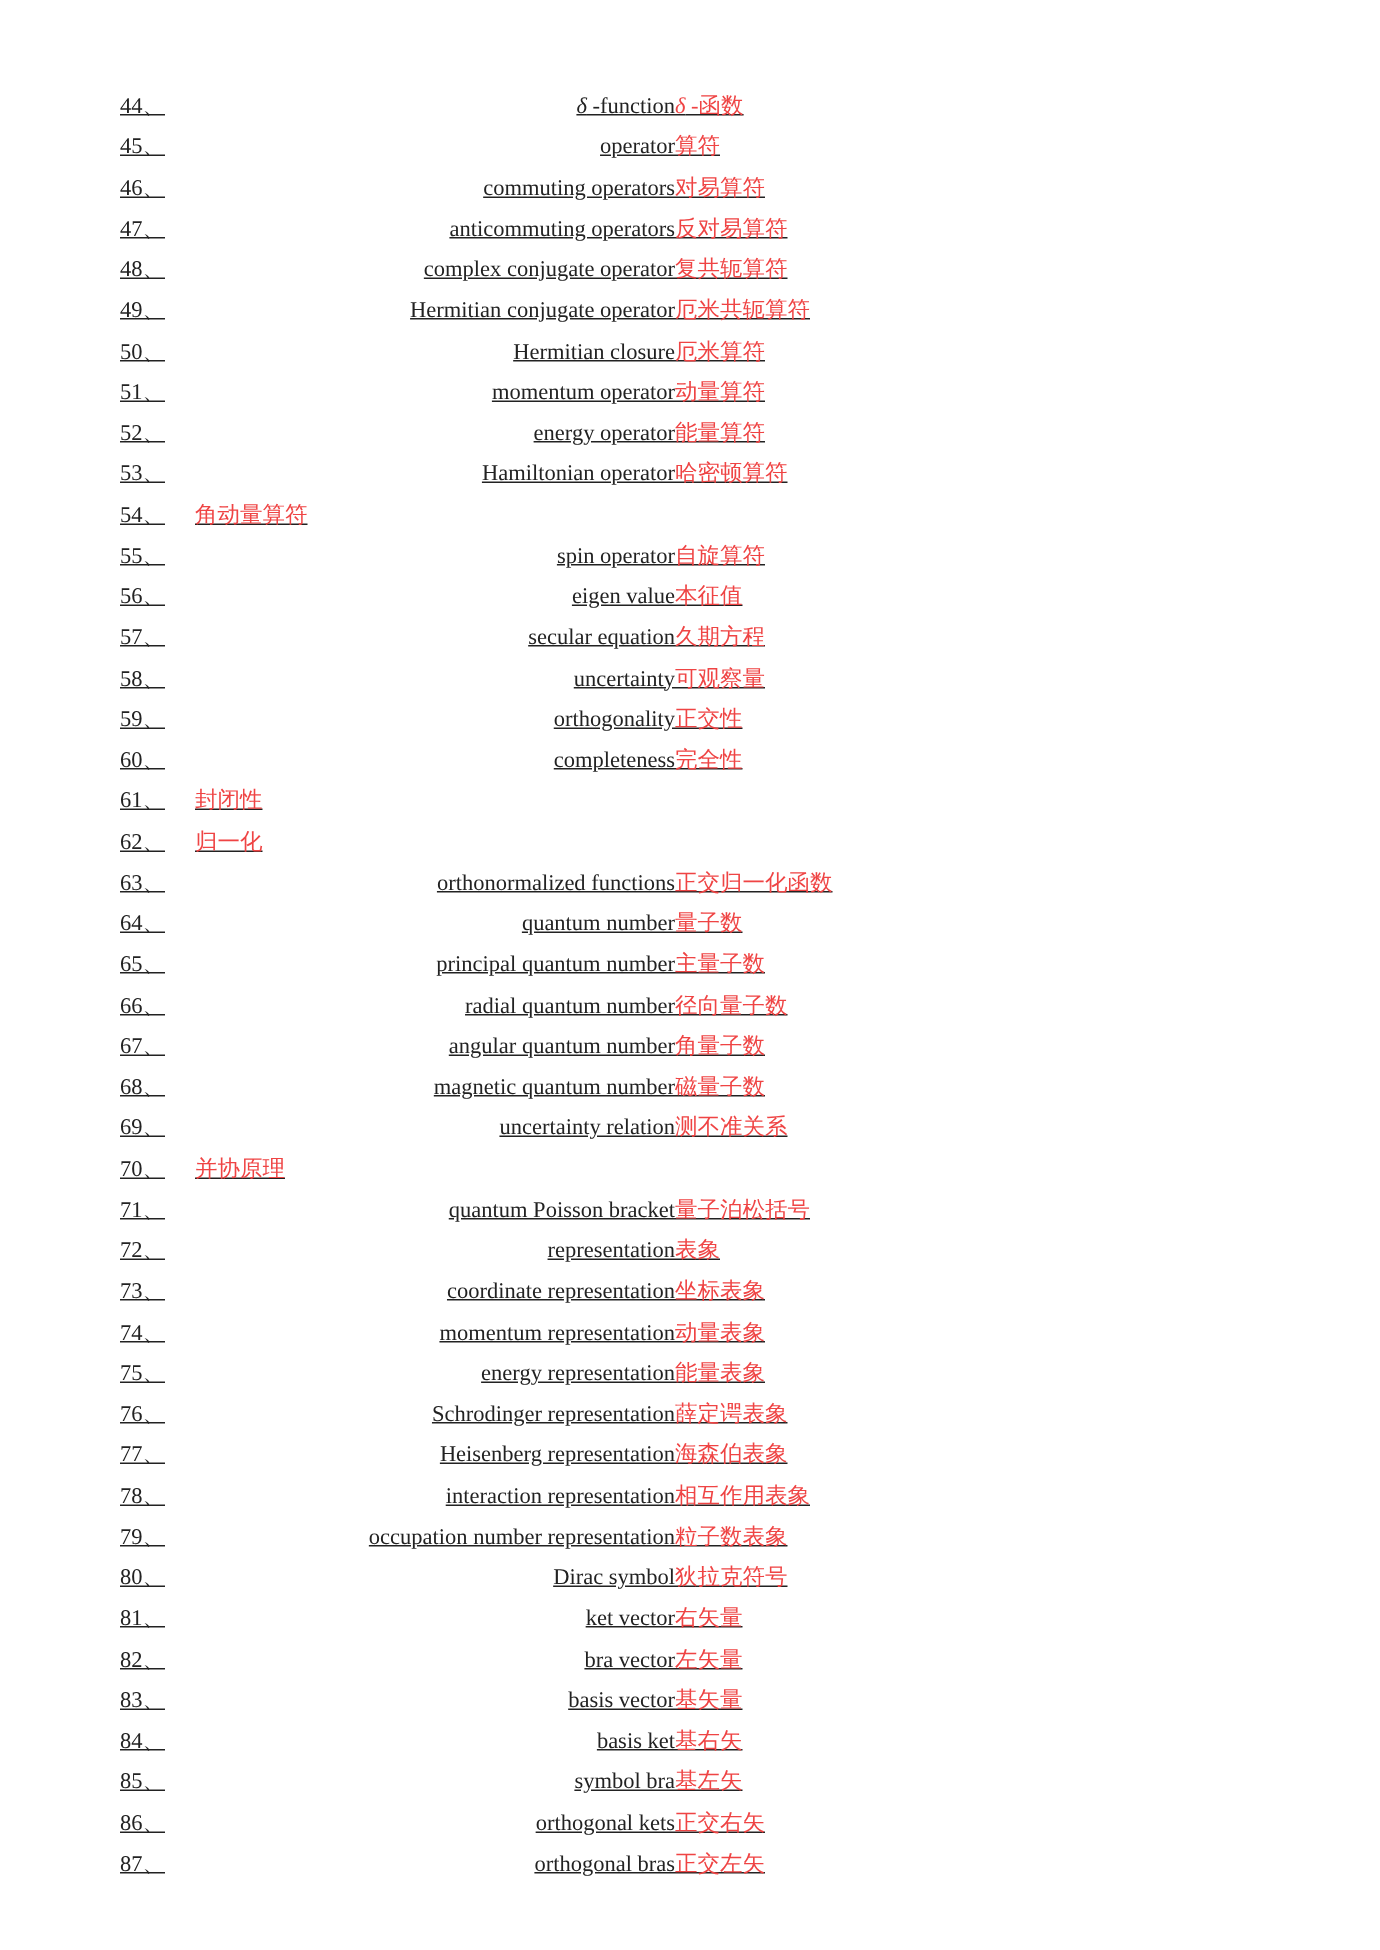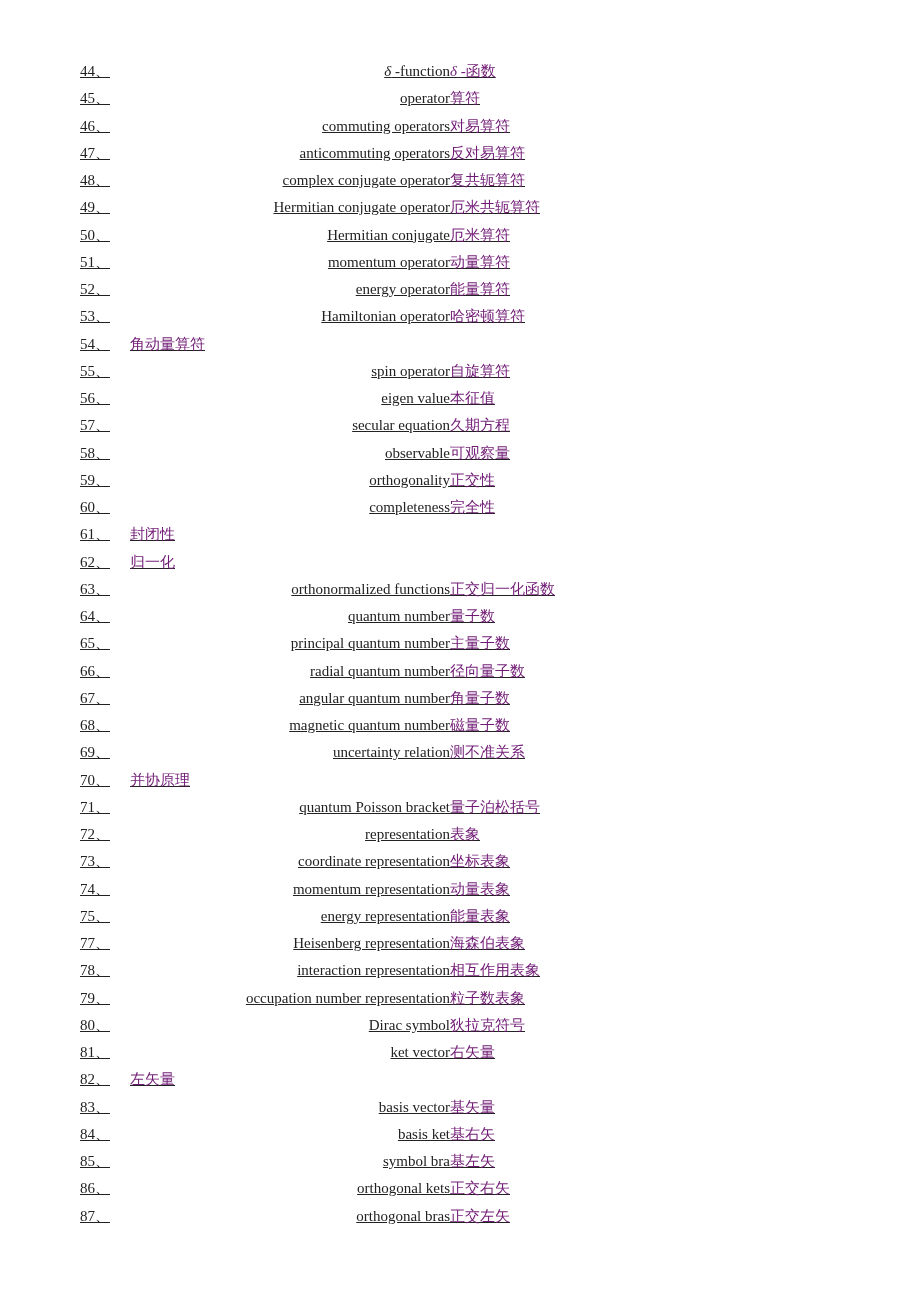--- a/index.html
+++ b/index.html
@@ -23,21 +23,21 @@
     .term-number {
       min-width: 50px;
       color: #222;
     }
     .term-english {
       min-width: 320px;
       color: #222;
       text-align: right;
     }
     .term-chinese {
-      color: #701a75;
+      color: #ef4444;
     }
   </style>
 </head>
 <body>
 
 <ul class="term-list">
 <li class="term-item">
       <span class="term-number">44、</span>
       <span class="term-english"><span style="font-style:italic;">δ</span> -function</span>
       <span class="term-chinese"><span style="font-style:italic;">δ</span> -函数</span>
@@ -62,21 +62,21 @@
       <span class="term-english">complex conjugate operator</span>
       <span class="term-chinese">复共轭算符</span>
     </li>
     <li class="term-item">
       <span class="term-number">49、</span>
       <span class="term-english">Hermitian conjugate operator</span>
       <span class="term-chinese">厄米共轭算符</span>
     </li>
     <li class="term-item">
       <span class="term-number">50、</span>
-      <span class="term-english">Hermitian conjugate</span>
+      <span class="term-english">Hermitian closure</span>
       <span class="term-chinese">厄米算符</span>
     </li>
     <li class="term-item">
       <span class="term-number">51、</span>
       <span class="term-english">momentum operator</span>
       <span class="term-chinese">动量算符</span>
     </li>
     <li class="term-item">
       <span class="term-number">52、</span>
       <span class="term-english">energy operator</span>
@@ -101,21 +101,21 @@
       <span class="term-english">eigen value</span>
       <span class="term-chinese">本征值</span>
     </li>
     <li class="term-item">
       <span class="term-number">57、</span>
       <span class="term-english">secular equation</span>
       <span class="term-chinese">久期方程</span>
     </li>
     <li class="term-item">
       <span class="term-number">58、</span>
-      <span class="term-english">observable</span>
+      <span class="term-english">uncertainty</span>
       <span class="term-chinese">可观察量</span>
     </li>
     <li class="term-item">
       <span class="term-number">59、</span>
       <span class="term-english">orthogonality</span>
       <span class="term-chinese">正交性</span>
     </li>
     <li class="term-item">
       <span class="term-number">60、</span>
       <span class="term-english">completeness</span>
@@ -187,20 +187,25 @@
       <span class="term-number">74、</span>
       <span class="term-english">momentum representation</span>
       <span class="term-chinese">动量表象</span>
     </li>
     <li class="term-item">
       <span class="term-number">75、</span>
       <span class="term-english">energy representation</span>
       <span class="term-chinese">能量表象</span>
     </li>
     <li class="term-item">
+      <span class="term-number">76、</span>
+      <span class="term-english">Schrodinger representation</span>
+      <span class="term-chinese">薛定谔表象</span>
+    </li>
+    <li class="term-item">
       <span class="term-number">77、</span>
       <span class="term-english">Heisenberg representation</span>
       <span class="term-chinese">海森伯表象</span>
     </li>
     <li class="term-item">
       <span class="term-number">78、</span>
       <span class="term-english">interaction representation</span>
       <span class="term-chinese">相互作用表象</span>
     </li>
     <li class="term-item">
@@ -213,20 +218,21 @@
       <span class="term-english">Dirac symbol</span>
       <span class="term-chinese">狄拉克符号</span>
     </li>
     <li class="term-item">
       <span class="term-number">81、</span>
       <span class="term-english">ket vector</span>
       <span class="term-chinese">右矢量</span>
     </li>
     <li class="term-item">
       <span class="term-number">82、</span>
+      <span class="term-english">bra vector</span>
       <span class="term-chinese">左矢量</span>
     </li>
     <li class="term-item">
       <span class="term-number">83、</span>
       <span class="term-english">basis vector</span>
       <span class="term-chinese">基矢量</span>
     </li>
     <li class="term-item">
       <span class="term-number">84、</span>
       <span class="term-english">basis ket</span>

